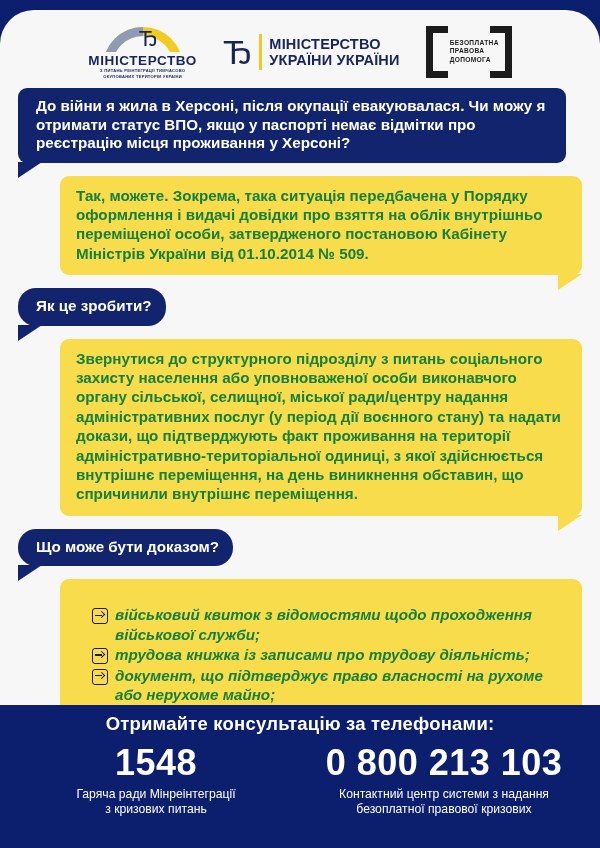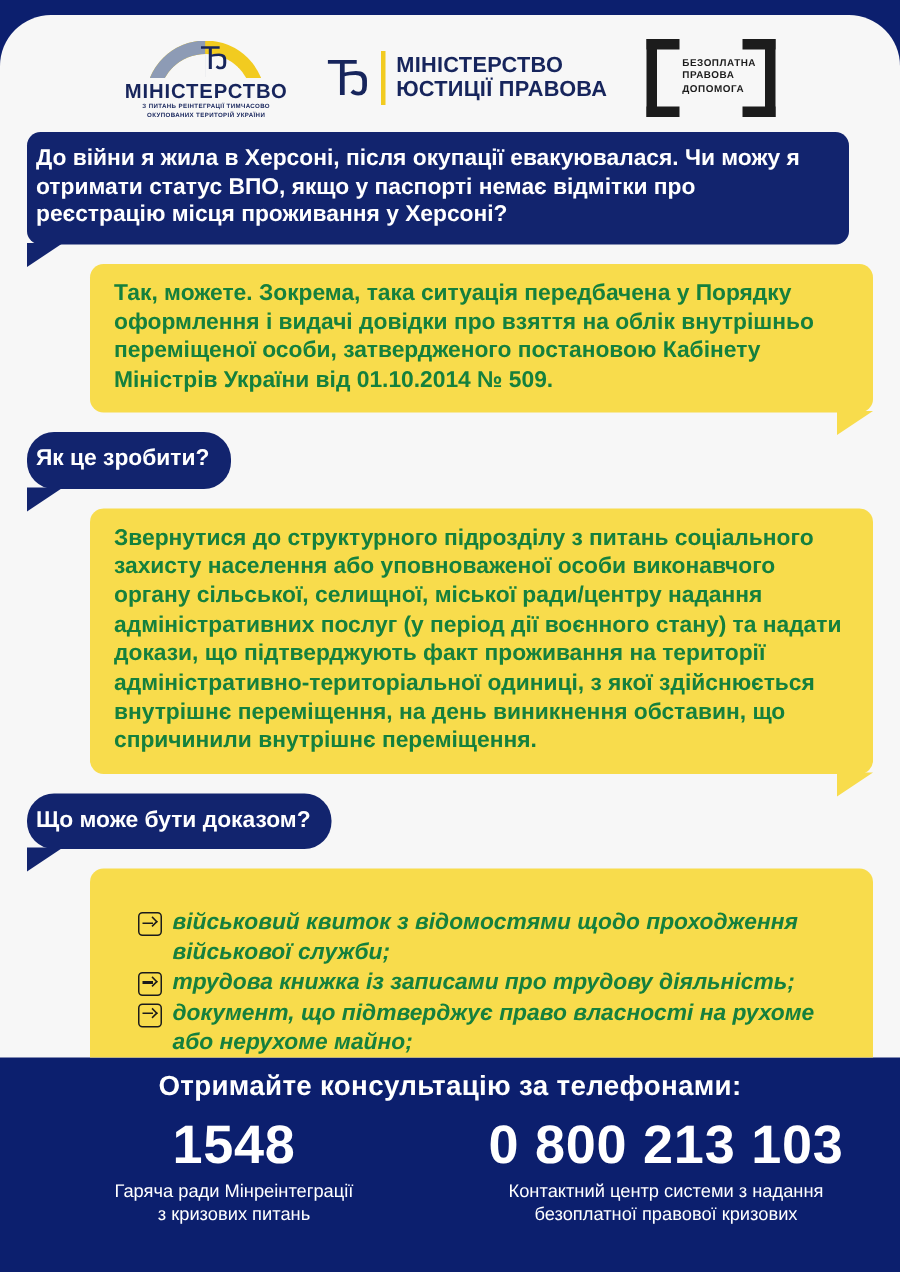--- a/index.html
+++ b/index.html
@@ -141,21 +141,21 @@
     position: relative;
     box-sizing: border-box;
     margin-bottom: 13px;
   }
 
   
   .q {
     background: #12246e;
     color: #ffffff;
     border-radius: 9px;
-    padding: 9px 14px 10px 6px;
+    padding: 9px 14px 10px 18px;
     font-size: 15.2px;
     line-height: 18.5px;
     font-weight: bold;
     margin-right: 16px;
   }
   .q.short {
     display: inline-block;
     margin-right: 0;
     border-radius: 18px;
   }
@@ -283,21 +283,21 @@
       </div>
       <div class="reint-name">МІНІСТЕРСТВО</div>
       <div class="reint-sub">з питань реінтеграції тимчасово окупованих територій України</div>
     </div>
 
     <div class="logo logo-just">
       <div class="just-trident">Ђ</div>
       <div class="just-bar"></div>
       <div class="just-text">
         <div>МІНІСТЕРСТВО</div>
-        <div>ЮСТИЦІЇ ПРАВОВА</div>
+        <div>УКРАЇНИ УКРАЇНИ</div>
       </div>
     </div>
 
     <div class="logo logo-bpd">
       <div class="bpd-br bpd-l"></div>
       <div class="bpd-br bpd-r"></div>
       <div class="bpd-text">
         <div>БЕЗОПЛАТНА</div>
         <div>ПРАВОВА</div>
         <div>ДОПОМОГА</div>

